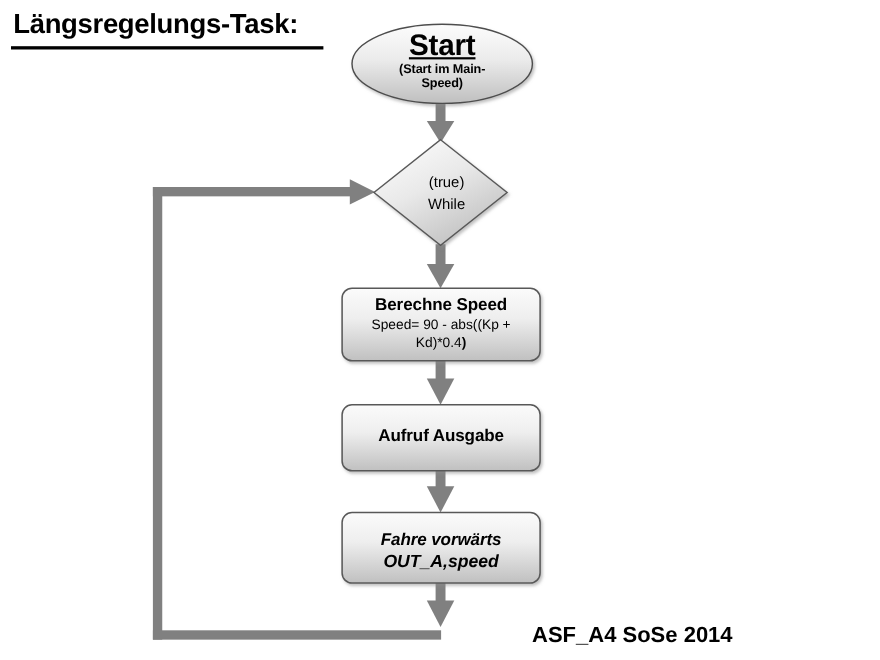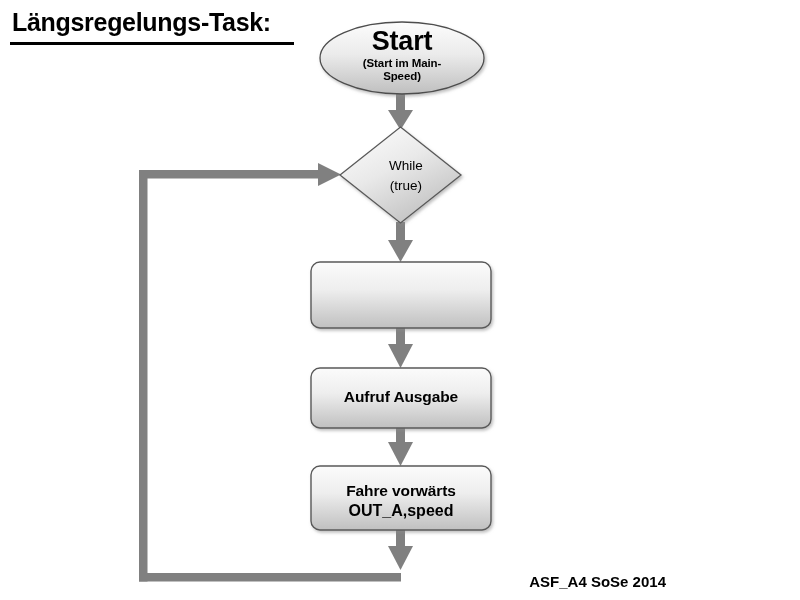--- a/index.html
+++ b/index.html
@@ -43,21 +43,21 @@
     width: 284px;
     height: 3px;
     background: #000000;
   }
 
   
   .footer-note {
     position: absolute;
     right: 14px;
     bottom: 10px;
-    font-size: 15px;
+    font-size: 20px;
     font-weight: bold;
     color: #000000;
     white-space: nowrap;
     text-align: right;
   }
 
   
   #flow-canvas {
     position: absolute;
     left: 0;
@@ -71,20 +71,21 @@
     position: absolute;
     text-align: center;
     color: #000000;
     line-height: 1.12;
     pointer-events: none;
   }
   .t-start-main {
     font-size: 27px;
     font-weight: bold;
     letter-spacing: -0.2px;
+    text-decoration: underline;
   }
   .t-start-sub {
     font-size: 11.5px;
     font-weight: bold;
     letter-spacing: -0.1px;
     margin-top: 1px;
   }
   .t-diamond {
     font-size: 13.5px;
     font-weight: normal;
@@ -189,28 +190,33 @@
     <rect x="311" y="466" width="180" height="64" rx="9" ry="9" fill="url(#shapeGrad)" stroke="#595959" stroke-width="1.4" filter="url(#softShadow)"></rect>
   </svg>
 
   <div class="node-text" style="left:312px; top:26px; width:180px;">
     <div class="t-start-main">Start</div>
     <div class="t-start-sub">(Start im Main-</div>
     <div class="t-start-sub" style="margin-top:0;">Speed)</div>
   </div>
 
   <div class="node-text" style="left:348px; top:156px; width:116px;">
+    <div class="t-diamond">(true)</div>
     <div class="t-diamond">While</div>
-    <div class="t-diamond">(true)</div>
-  </div>
-
+  </div>
+
+  <div class="node-text" style="left:313px; top:269px; width:176px;">
+    <div class="t-box-head">Berechne Speed</div>
+    <div class="t-box-sub">Speed= 90 - abs((Kp +</div>
+    <div class="t-box-sub" style="margin-top:0;"><span>Kd)*0.4</span><span class="tail-bold">)</span></div>
+  </div>
 
   <div class="node-text" style="left:313px; top:388px; width:176px;">
     <div class="t-box-head">Aufruf  Ausgabe</div>
   </div>
 
-  <div class="node-text" style="left:313px; top:482px; width:176px;">
+  <div class="node-text" style="left:313px; top:482px; width:176px;font-style:italic;">
     <div class="t-box-head">Fahre vorwärts</div>
     <div class="t-box-sub-bold">OUT_A,speed</div>
   </div>
 
   <div class="footer-note">ASF_A4 SoSe 2014</div>
 </div>
 
 </body></html>

